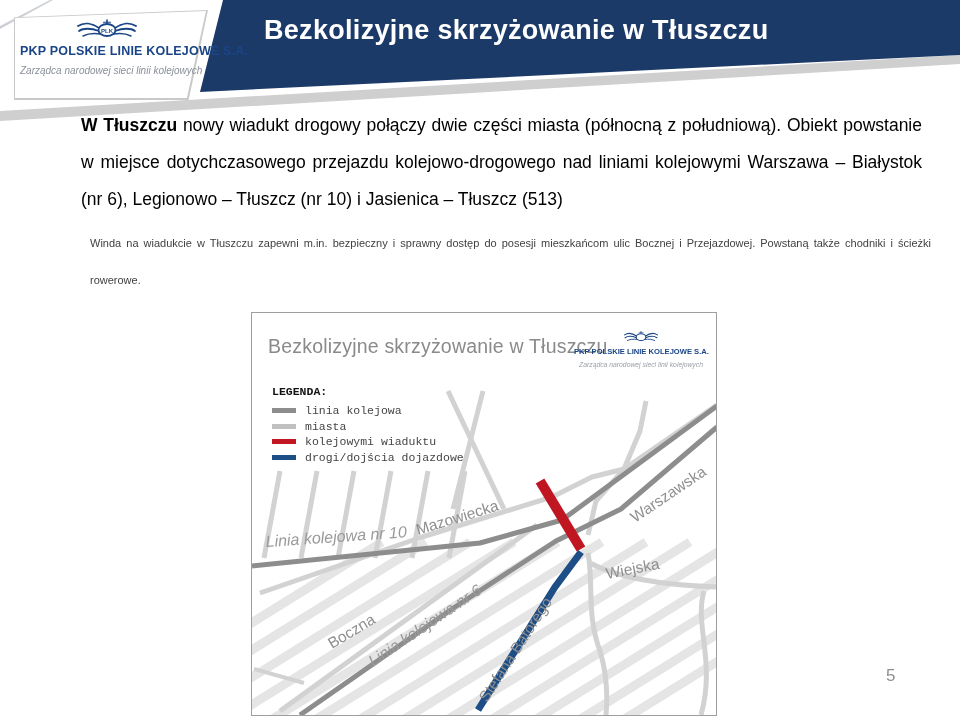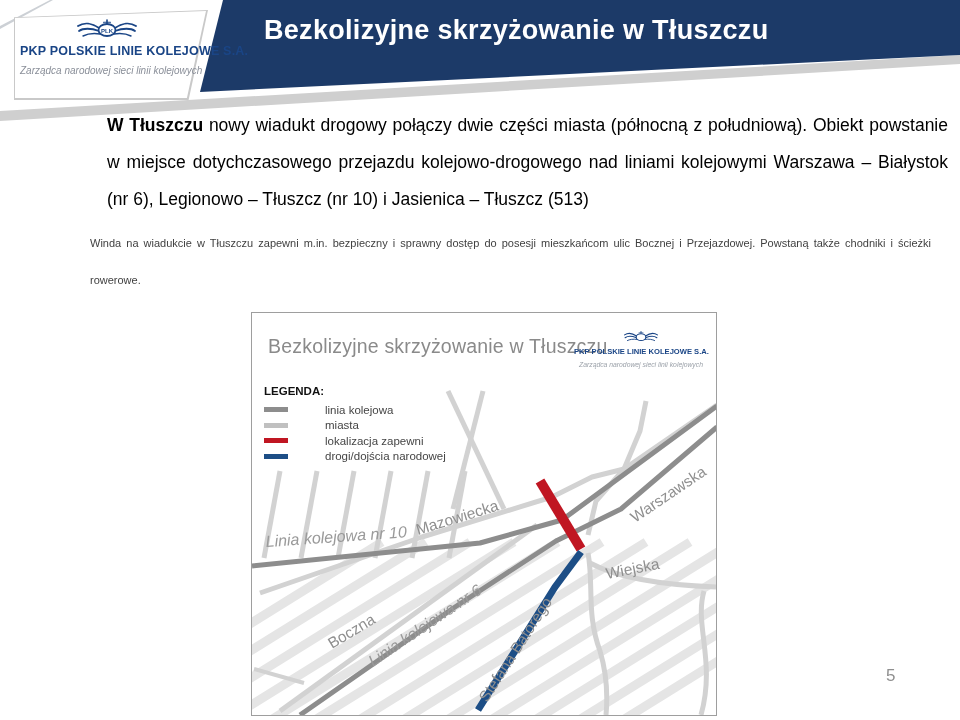--- a/index.html
+++ b/index.html
@@ -21,41 +21,41 @@
   .logo-box .frame { position:absolute; inset:0; background:#c9c9c9;
     clip-path:polygon(0 8%, 100% 0, 90% 100%, 0 100%); }
   .logo-box .face { position:absolute; inset:1px 2px 2px 1px; background:#fff;
     clip-path:polygon(0 8%, 100% 0, 90% 100%, 0 100%); }
   .logo-inner { position:absolute; inset:0; text-align:center; padding:8px 14px 0 6px; }
   .logo-company { font-size:12.5px; font-weight:bold; color:#1a4586; letter-spacing:.2px;
     white-space:nowrap; margin-top:2px; }
   .logo-tagline { font-size:10px; font-style:italic; color:#8a8f99; margin-top:7px; white-space:nowrap; }
 
   
-  .p1 { position:absolute; left:107px; top:107px; width:841px; font-size:17.5px;
+  .p1 { position:absolute; left:81px; top:107px; width:841px; font-size:17.5px;
     line-height:37px; color:#000; text-align:justify; }
   .p1 b { font-weight:bold; }
   .p2 { position:absolute; left:90px; top:225px; width:841px; font-size:11px;
     line-height:37px; color:#3f3f3f; text-align:justify; }
 
   
   .map { position:absolute; left:251px; top:312px; width:466px; height:404px;
     background:#fff; border:1px solid #9e9e9e; }
   .map-svg { position:absolute; inset:0; width:464px; height:402px; }
   .map-title { position:absolute; left:16px; top:22px; font-size:19.5px; color:#8a8a8a;
     letter-spacing:.2px; white-space:nowrap; }
   .map-logo { position:absolute; right:8px; top:15px; width:134px; text-align:center; }
   .map-logo .c { font-size:7.6px; font-weight:bold; color:#1a4586; white-space:nowrap; margin-top:1px; }
   .map-logo .t { font-size:6.8px; font-style:italic; color:#9aa0a8; white-space:nowrap; margin-top:5px; }
 
-  .legend { position:absolute; left:12px; top:72px; }
+  .legend { position:absolute; left:20px; top:72px;font-family:Liberation Mono, monospace; }
   .legend-heading { font-size:11.5px; font-weight:bold; color:#111; margin-bottom:5px; }
   .legend-row { display:flex; align-items:center; height:15.5px; }
   .legend-row svg { display:block; margin-right:9px; }
-  .legend-label { font-size:11.5px; color:#454545;margin-left:28px; }
+  .legend-label { font-size:11.5px; color:#454545; }
 
   .page-number { position:absolute; left:886px; top:666px; font-size:17px; color:#8f8f8f; }
 
   svg text.street { font-size:15.5px; fill:#8f8f8f; }
   svg text.rail-label { font-size:16px; fill:#9a9a9a; font-style:italic; }
 </style>
 </head>
 <body>
 
 <div class="stage">
@@ -187,26 +187,26 @@
         <svg width="24" height="5">
           <rect x="0" y="0" width="24" height="5" fill="#c0c0c0"></rect>
         </svg>
         <span class="legend-label">miasta</span>
       </div>
 
       <div class="legend-row">
         <svg width="24" height="5">
           <rect x="0" y="0" width="24" height="5" fill="#c01622"></rect>
         </svg>
-        <span class="legend-label">lokalizacja zapewni</span>
+        <span class="legend-label">kolejowymi wiaduktu</span>
       </div>
 
       <div class="legend-row">
         <svg width="24" height="5">
           <rect x="0" y="0" width="24" height="5" fill="#1d4e86"></rect>
         </svg>
-        <span class="legend-label">drogi/dojścia narodowej</span>
+        <span class="legend-label">drogi/dojścia dojazdowe</span>
       </div>
     </div>
   </div>
 
   <div class="page-number">5</div>
 </div>
 
 </body></html>

